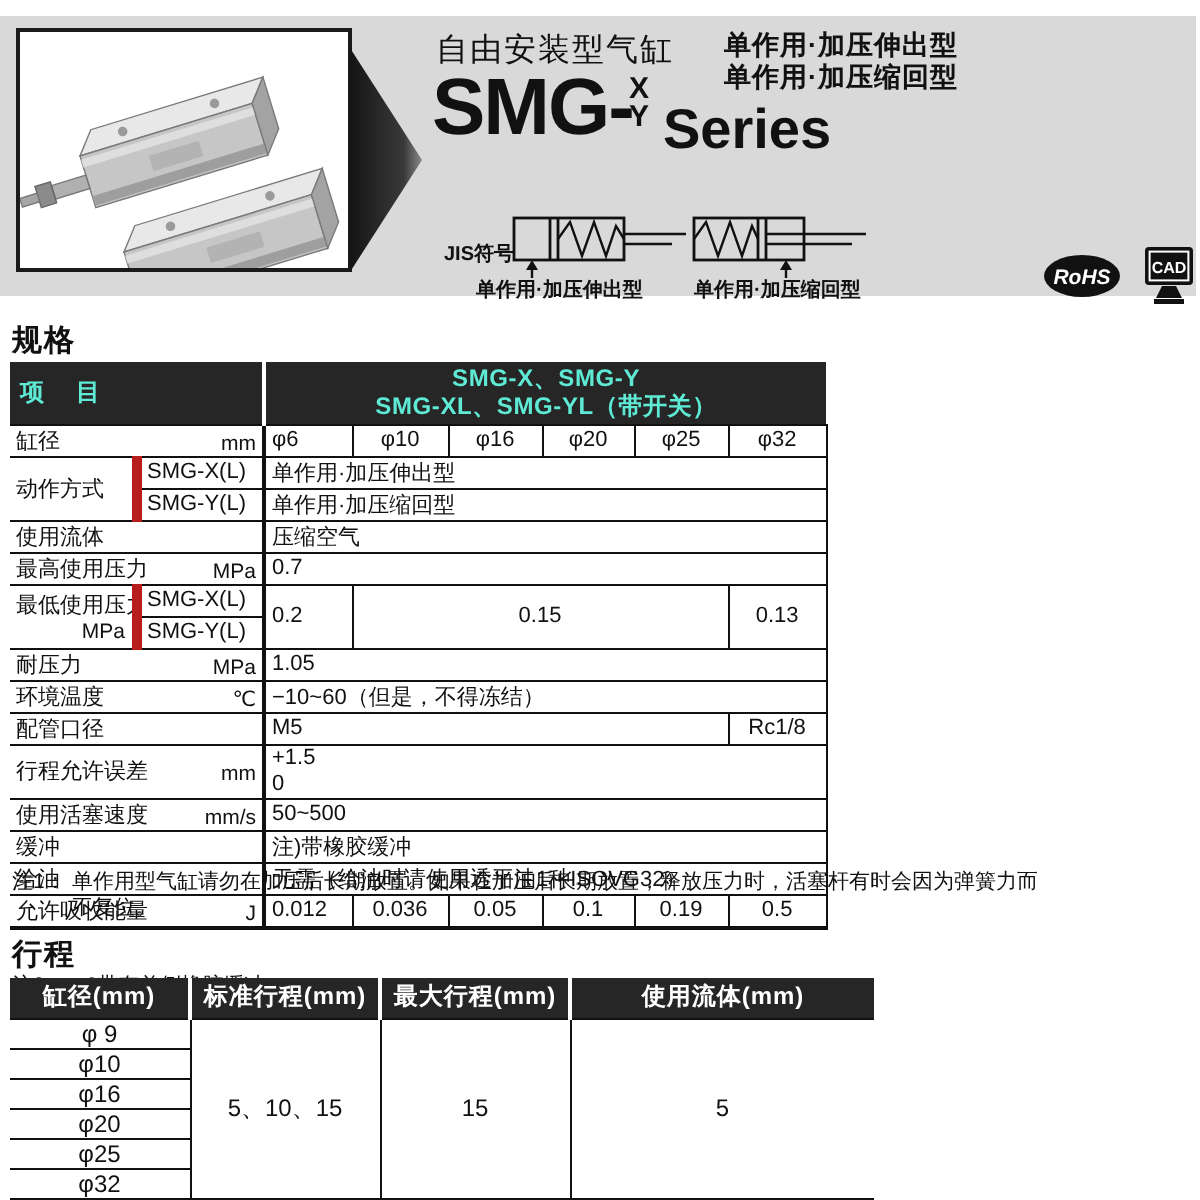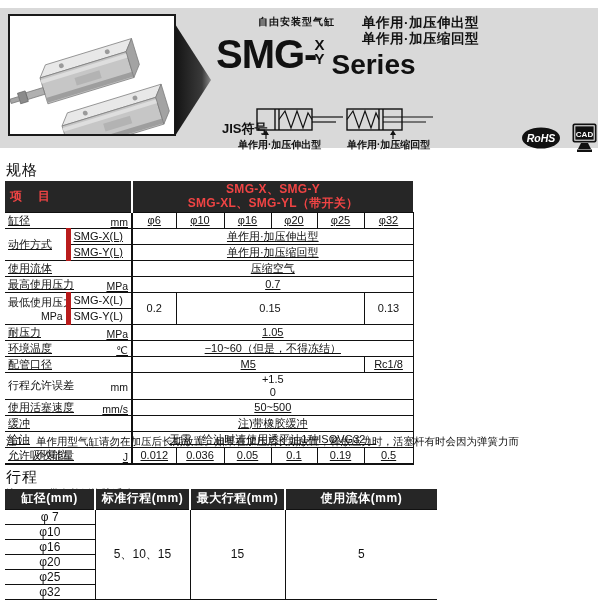--- a/index.html
+++ b/index.html
@@ -3,55 +3,55 @@
 <meta charset="utf-8">
 <style>
   * { margin:0; padding:0; box-sizing:border-box; }
   body { font-family:"Liberation Sans","DejaVu Sans",sans-serif; background:#fff; color:#111; }
   .page { position:relative; width:600px; height:600px; background:#fff; overflow:hidden; }
 
   
   .banner { position:absolute; left:0; top:8px; width:598px; height:140px; background:#d9d9d9; }
   .product-box { position:absolute; left:8px; top:6px; width:168px; height:122px; background:#fff; border:2px solid #1a1a1a; }
   .big-arrow { position:absolute; left:175px; top:16px; }
-  .title-row { position:absolute; left:218px; top:7px; font-weight:bold; font-size:10px; letter-spacing:1px;margin-left:40px; }
+  .title-row { position:absolute; left:218px; top:7px; font-weight:normal; font-size:16px; letter-spacing:1px; }
   .type-lines { position:absolute; left:362px; top:7px; font-weight:bold; font-size:13.5px; line-height:16px; letter-spacing:0.5px; }
   .series-row { position:absolute; left:216px; top:26px; display:flex; align-items:flex-start; }
   .series-main { font-weight:bold; font-size:40px; letter-spacing:-1px; line-height:40px; }
   .series-stack { display:flex; flex-direction:column; font-weight:bold; font-size:15px; line-height:14px; margin:4px 2px 0 -2px; }
   .series-word { font-weight:bold; font-size:28px; margin-left:5px; margin-top:15px; }
   .bore-row { position:absolute; left:218px; top:80px; font-size:15px; letter-spacing:0.5px; }
   .bore-row .bullet { font-size:13px; margin-right:4px; }
-  .jis-label { position:absolute; left:222px; top:112px; font-weight:bold; font-size:13px; }
+  .jis-label { position:absolute; left:222px; top:112px; font-weight:bold; font-size:10px; }
   .jis-sym-1 { position:absolute; left:256px; top:100px; }
   .jis-sym-2 { position:absolute; left:346px; top:100px; }
   .jis-cap-1 { position:absolute; left:238px; top:130px; font-weight:bold; font-size:10px; }
   .jis-cap-2 { position:absolute; left:347px; top:130px; font-weight:bold; font-size:10px; }
   .rohs-badge { position:absolute; left:521px; top:119px; }
   .cad-icon  { position:absolute; left:572px; top:115px; }
 
   
-  .sec-head { position:absolute; left:6px; font-weight:normal; font-size:15px; letter-spacing:1px; }
+  .sec-head { position:absolute; left:6px; font-weight:bold; font-size:15px; letter-spacing:1px; }
   .sec-spec   { top:161px; }
   .sec-stroke { top:468px; }
 
   
   table { border-collapse:collapse; table-layout:fixed; }
   .spec-table { position:absolute; left:5px; top:181px; width:408px; font-size:11px; }
   .spec-table td, .spec-table th { border-top:1px solid #111; border-bottom:1px solid #111; padding:0 3px; vertical-align:middle; overflow:hidden; white-space:nowrap; }
-  .spec-table th { background:#262626; color:#ef4444; font-weight:bold; font-size:12px; border:0; }
+  .spec-table th { background:#262626; color:#5eead4; font-weight:bold; font-size:12px; border:0; }
   th.th-item { text-align:left; padding-left:5px; letter-spacing:2px; }
   th.th-models { border-left:2px solid #fff; text-align:center; line-height:14px; letter-spacing:0.3px; }
-  .r15 { height:15px;text-decoration:underline; } .r16 { height:16px; } .r30 { height:31px; } .r24 { height:24px; }
+  .r15 { height:15px; } .r16 { height:16px; } .r30 { height:31px; } .r24 { height:24px; }
   td.lab { text-align:left; border-left:0; }
   td.lab .lr { display:flex; justify-content:space-between; align-items:flex-end; }
   td.lab .unit { font-size:10.5px; }
   td.sub { border-left:5px solid #b91c1c; text-align:left; }
   td.d  { border-left:1px solid #111; text-align:center; }
-  td.dm { border-left:2px solid #111; text-align:center; }
+  td.dm { border-left:2px solid #111; }
   td.dend { border-right:1px solid #111; }
   .spec-table tr.last td { border-bottom:2px solid #111; }
   .stack2 { line-height:11px; padding:1px 0; }
   .lab2 { display:flex; flex-direction:column; justify-content:center; height:100%; }
   .lab2 .l2a { text-align:left; } .lab2 .l2b { text-align:right; font-size:10.5px; }
 
   
   .note { position:absolute; left:6px; display:flex; font-size:10.5px; line-height:13px; }
   .note1 { top:435px; }
   .note2 { top:463px;margin-top:24px; }
@@ -335,21 +335,21 @@
         <col style="width:152px">
     </colgroup>
     <tbody>
         <tr>
       <th>缸径(mm)</th>
       <th>标准行程(mm)</th>
       <th>最大行程(mm)</th>
       <th>使用流体(mm)</th>
     </tr>
     <tr>
-      <td class="sb">φ 7</td>
+      <td class="sb">φ 9</td>
       <td class="sm mergeb" rowspan="6">5、10、15</td>
       <td class="sm mergeb" rowspan="6">15</td>
       <td class="sm mergeb" rowspan="6">5</td>
     </tr>
     <tr>
           <td class="sb">φ10</td>
         </tr>
     <tr>
           <td class="sb">φ16</td>
         </tr>

